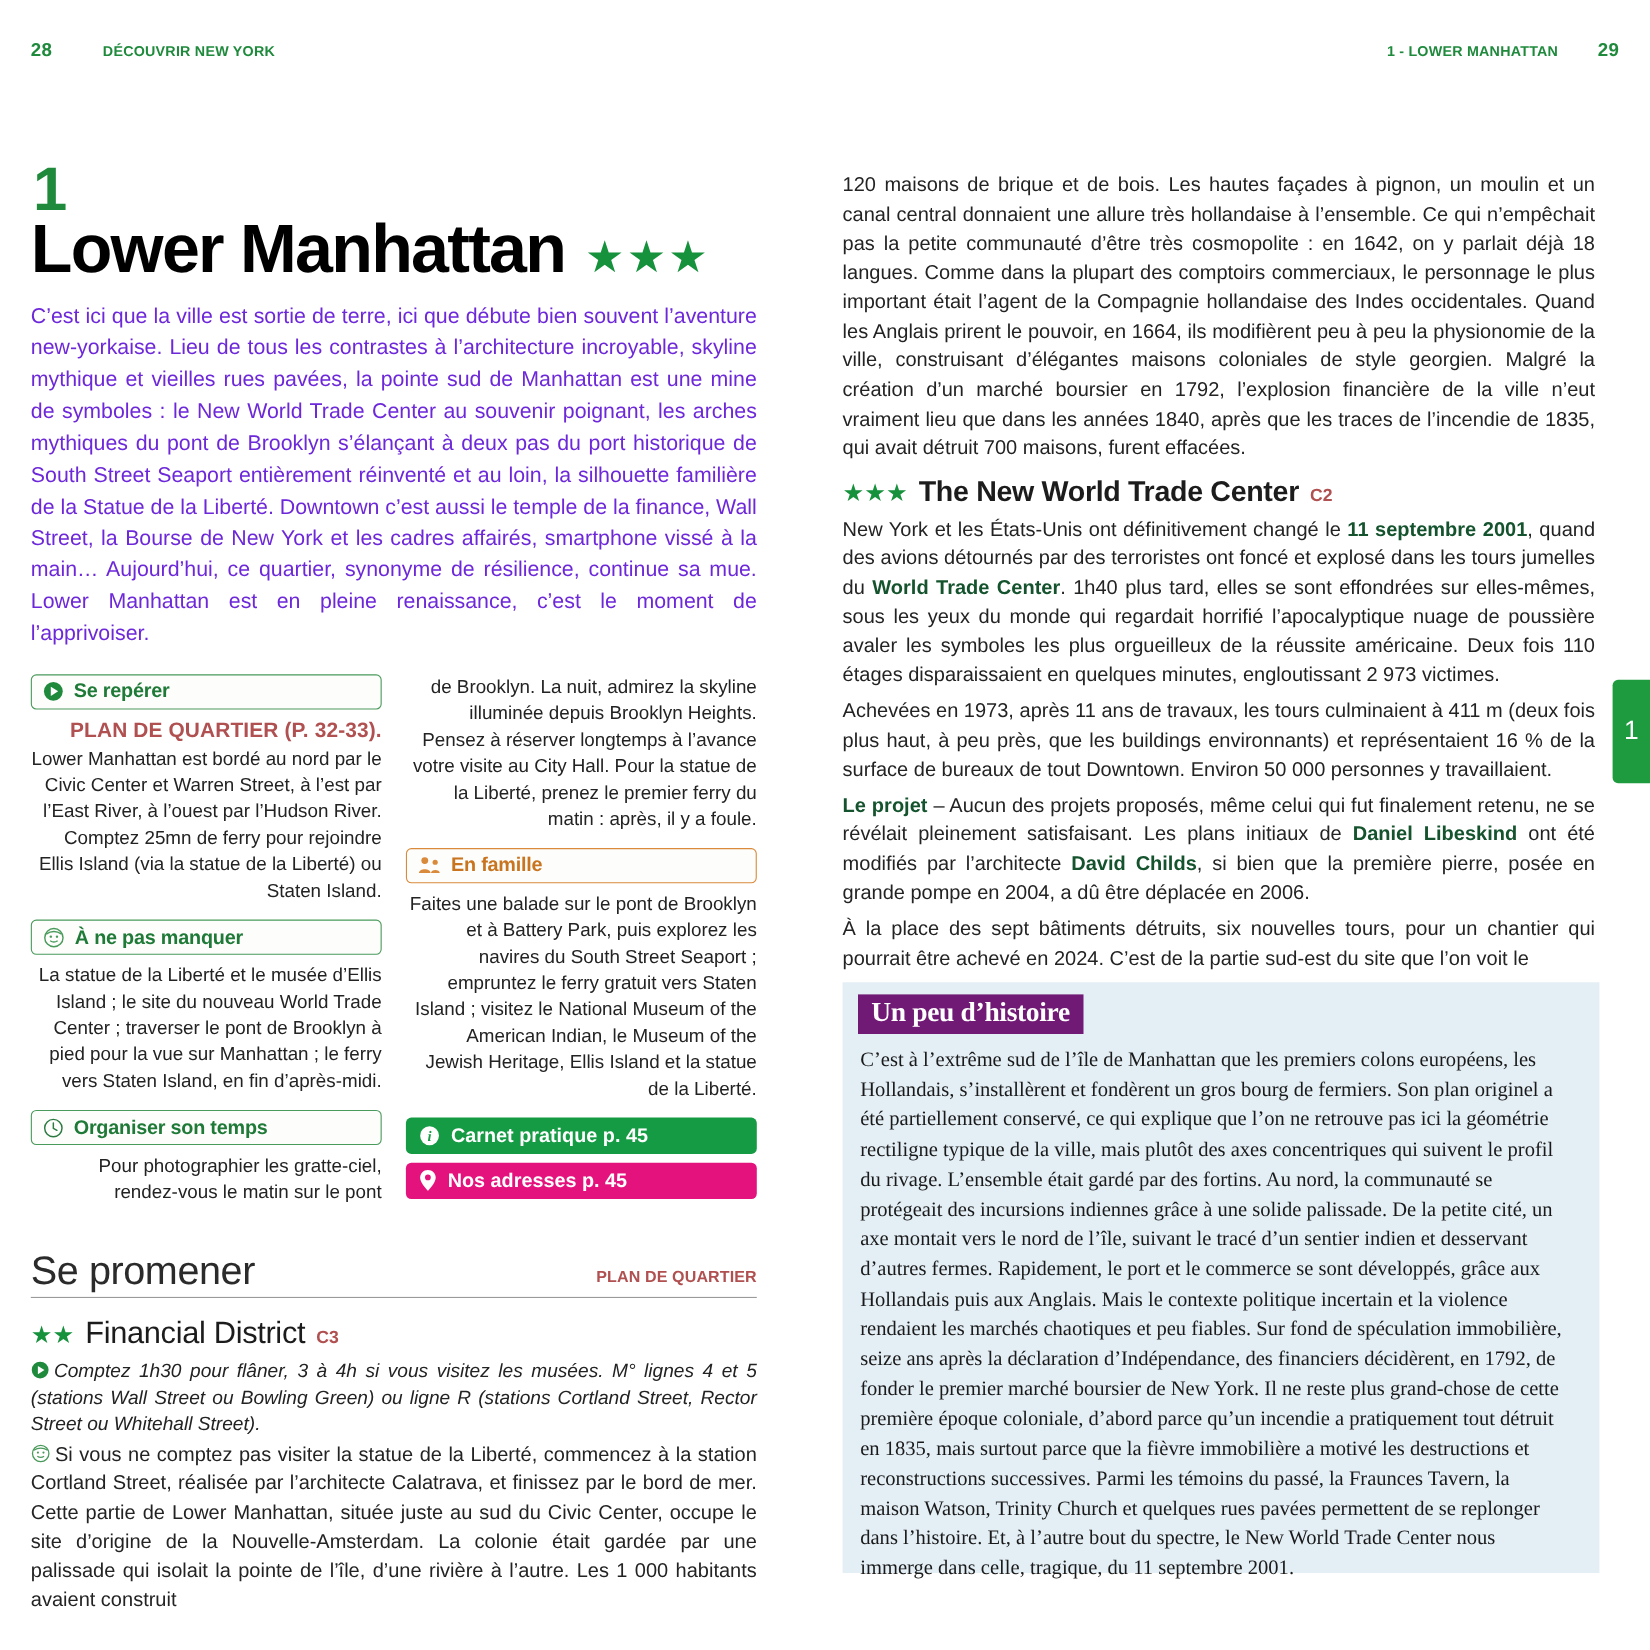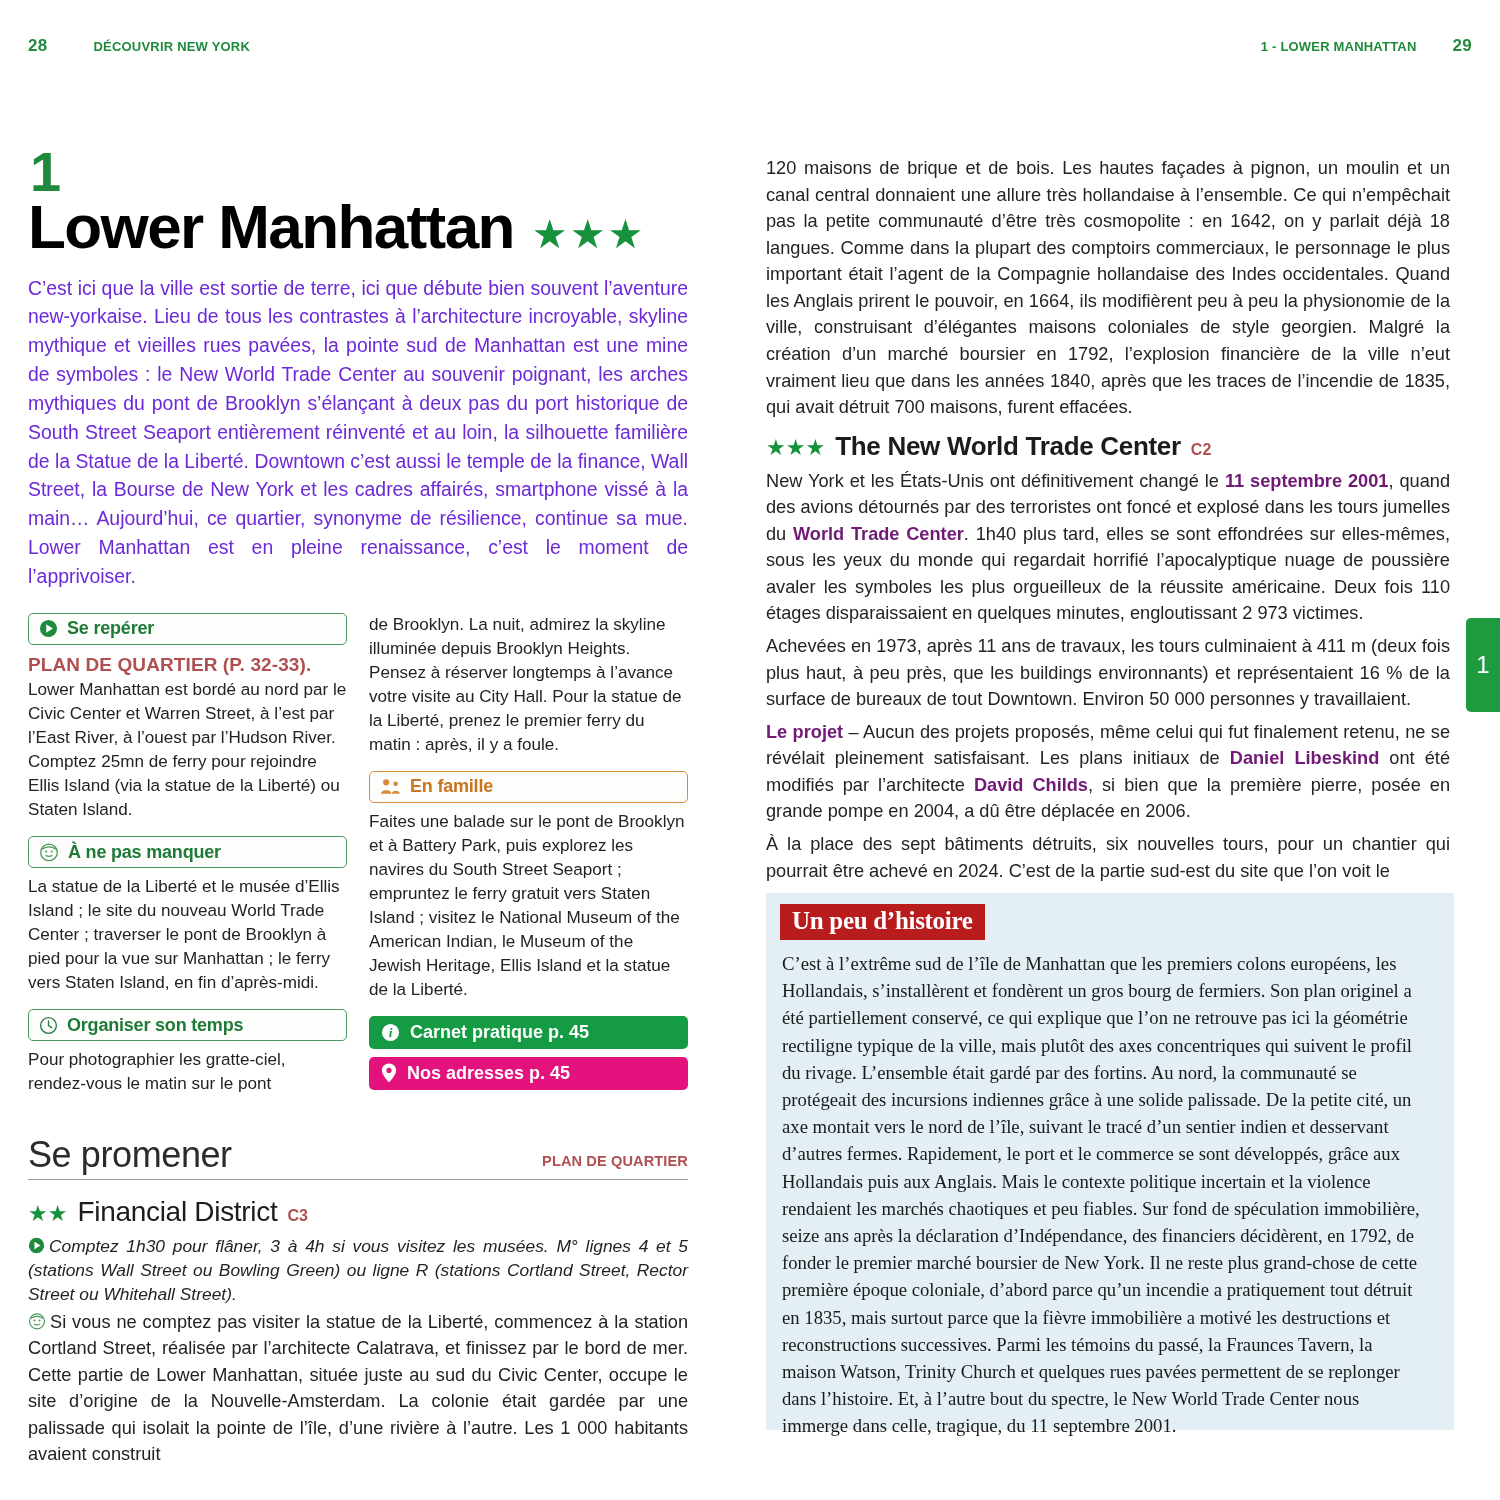--- a/index.html
+++ b/index.html
@@ -63,21 +63,21 @@
   
   .lead {
     font-size:19.4px; line-height:1.485; color:#6d28d9;
     text-align:justify; margin:0 0 22px 0;
     hyphens:auto;
   }
   .bodytext {
     font-size:18.2px; line-height:1.46; color:#232323;
     text-align:justify; margin:0 0 6px 0;
   }
-  .bodytext b { font-weight:bold; color:#701a75; }
+  .bodytext b { font-weight:bold; color:#14532d; }
 
   
   .boxcols { display:flex; gap:22px; }
   .boxcol { width:319px; }
   .picto-head {
     border:1.4px solid #4a9a5c;
     border-radius:5px;
     background:#fdfdfb;
     height:32px;
     display:flex; align-items:center; gap:9px;
@@ -85,21 +85,21 @@
     margin:0 0 7px 0;
   }
   .picto-head.orange { border-color:#d98a3a; }
   .picto-label {
     font-size:18px; font-weight:bold; color:#1f7a38; letter-spacing:-0.2px;
   }
   .picto-head.orange .picto-label { color:#c9741f; }
 
   .picto-body {
     font-size:17.1px; line-height:1.405; color:#232323;
-    margin:0 0 14px 0; text-align:left;
+    margin:0 0 14px 0; text-align:right;
   }
   .smallcaps-red {
     color:#b05050; font-size:19px; font-weight:bold;
     letter-spacing:0.1px;
   }
 
   
   .pill {
     height:33px; border-radius:5px;
     display:flex; align-items:center; gap:10px;
@@ -143,21 +143,21 @@
   }
   .inline-ico { vertical-align:-2px; margin-right:4px; }
 
   
   .histbox {
     position:absolute; left:766px; top:893px; width:688px; height:537px;
     background:#e3eef5;
   }
   .histbox-title {
     display:inline-block;
-    background:#b91c1c; color:#ffffff;
+    background:#701a75; color:#ffffff;
     font-family:"Liberation Serif", serif;
     font-size:25px; font-weight:bold;
     padding:3px 12px 5px 12px;
     margin:11px 0 0 14px;
     letter-spacing:-0.3px;
   }
   .histbox-text {
     font-family:"Liberation Serif", serif;
     font-size:18.7px; line-height:1.455; color:#1a1a1a;
     padding:10px 24px 0 16px; margin:0;

